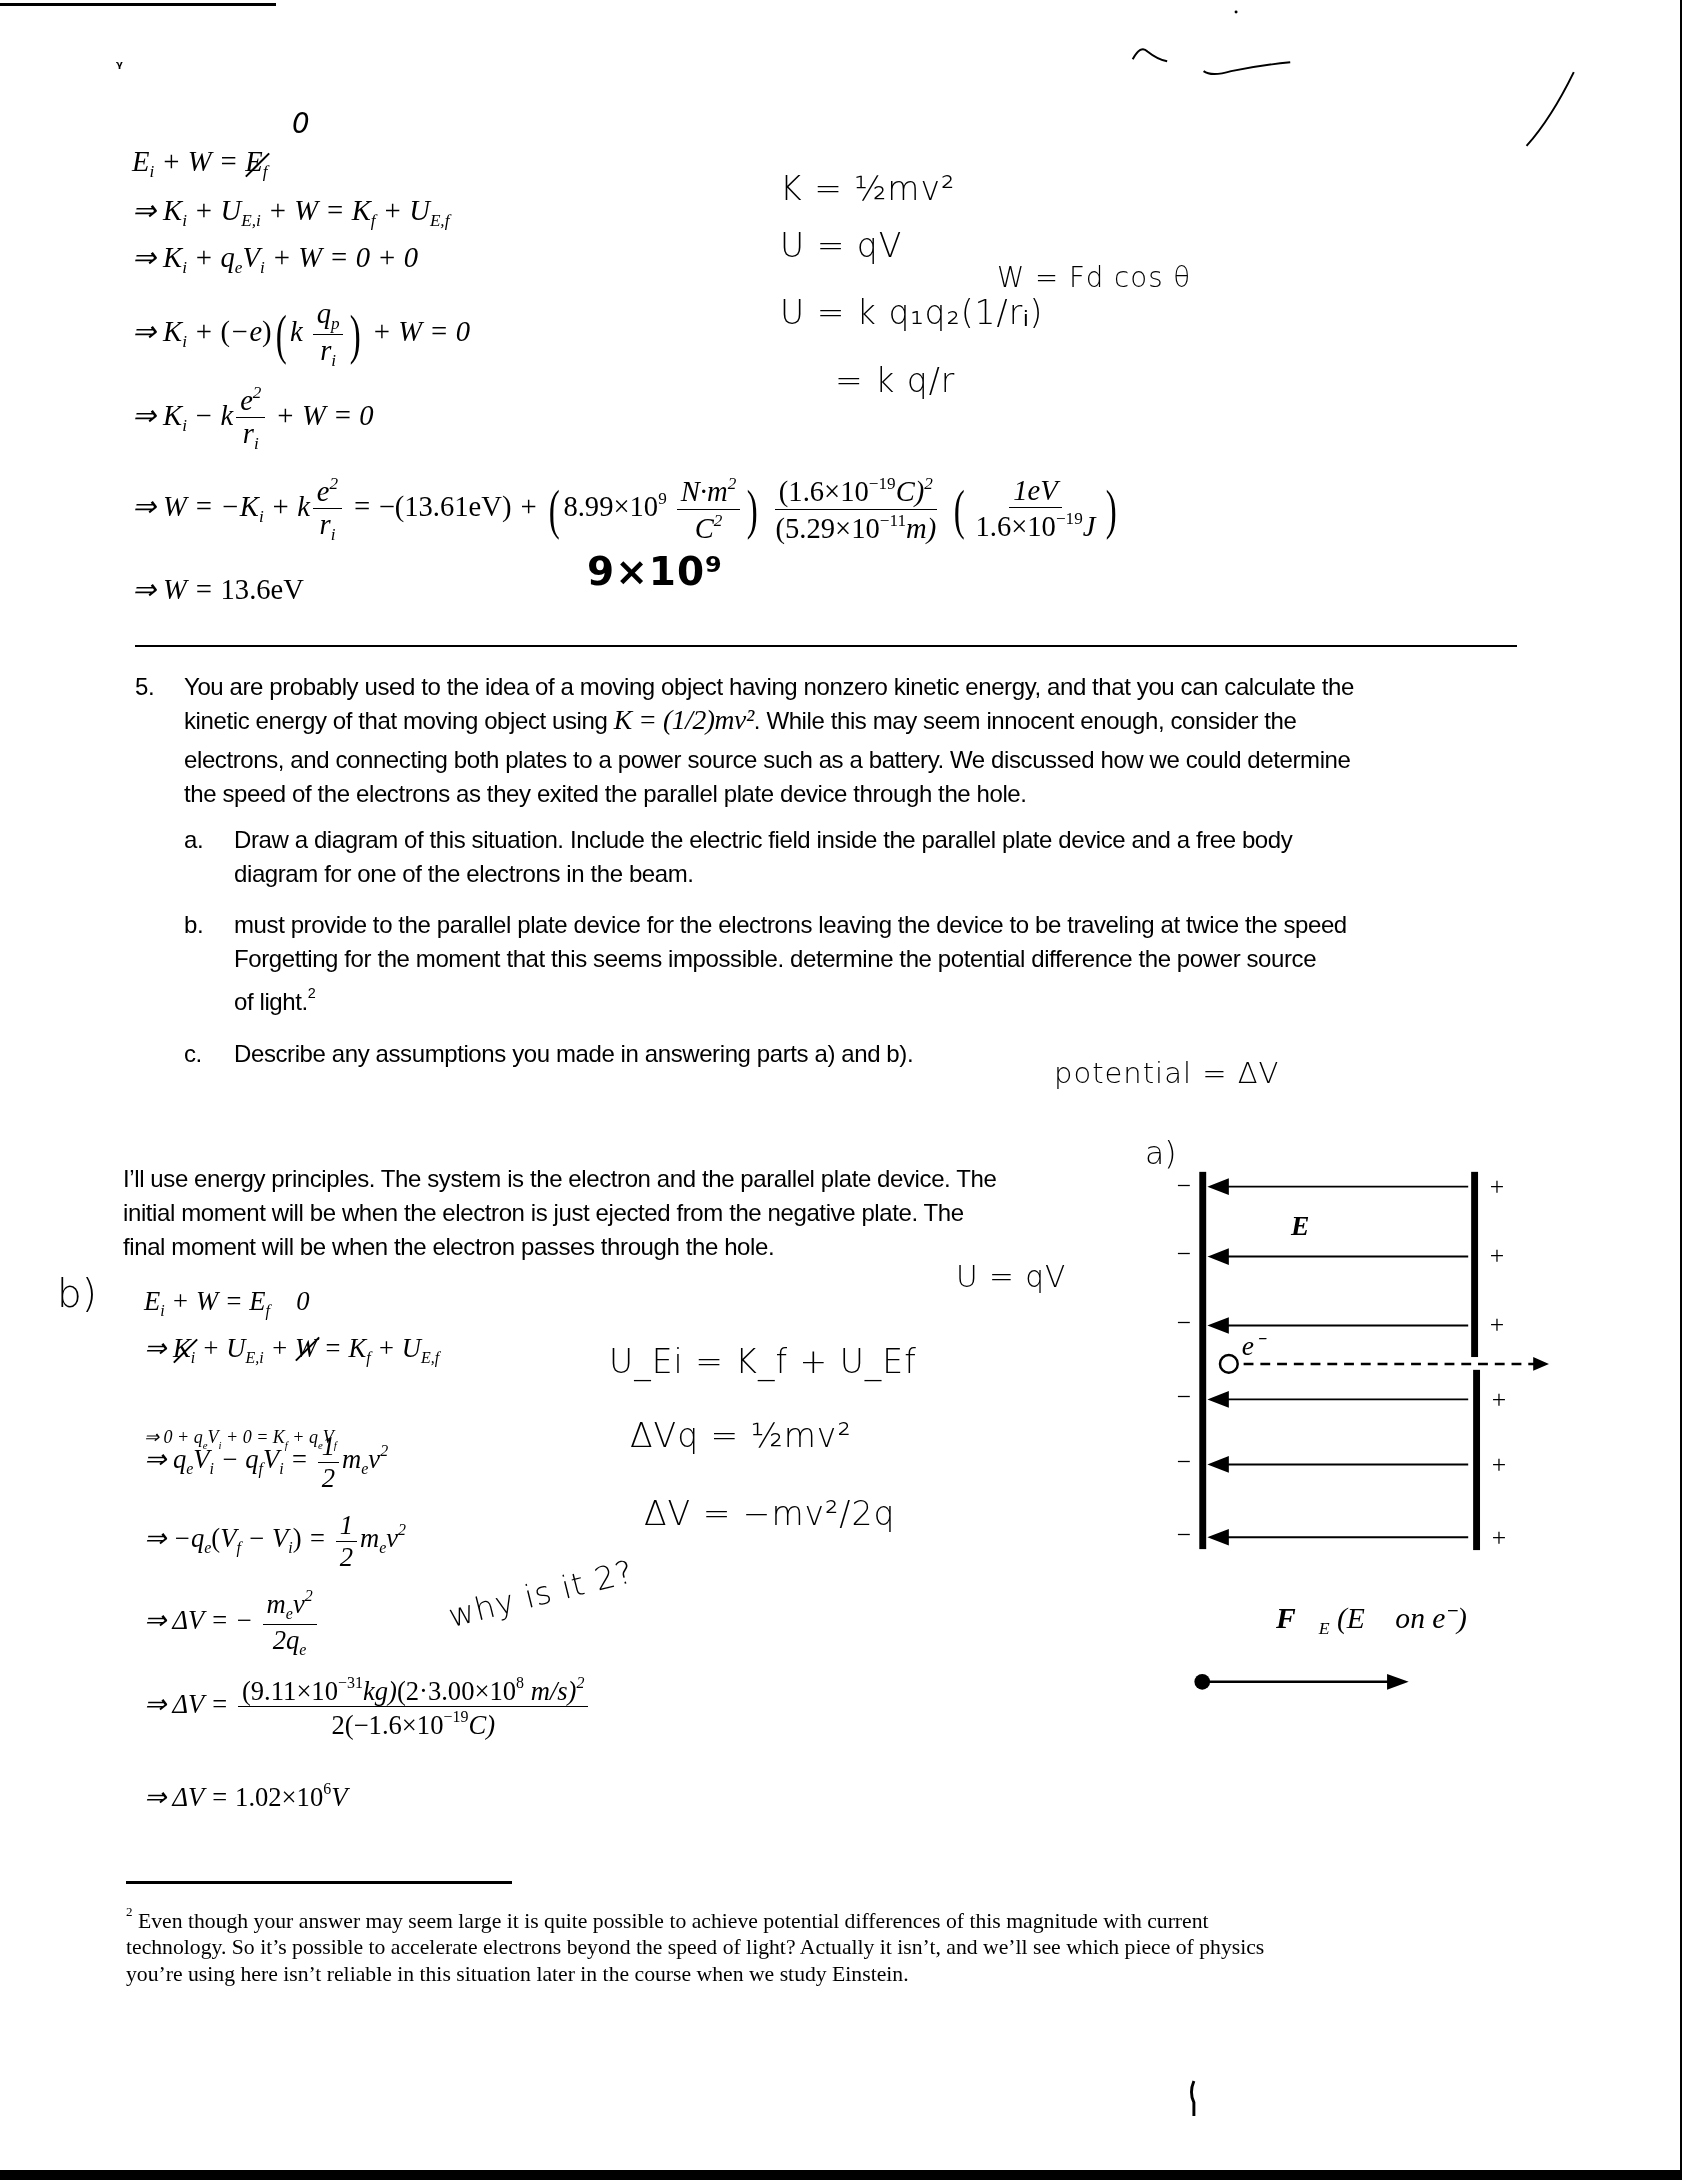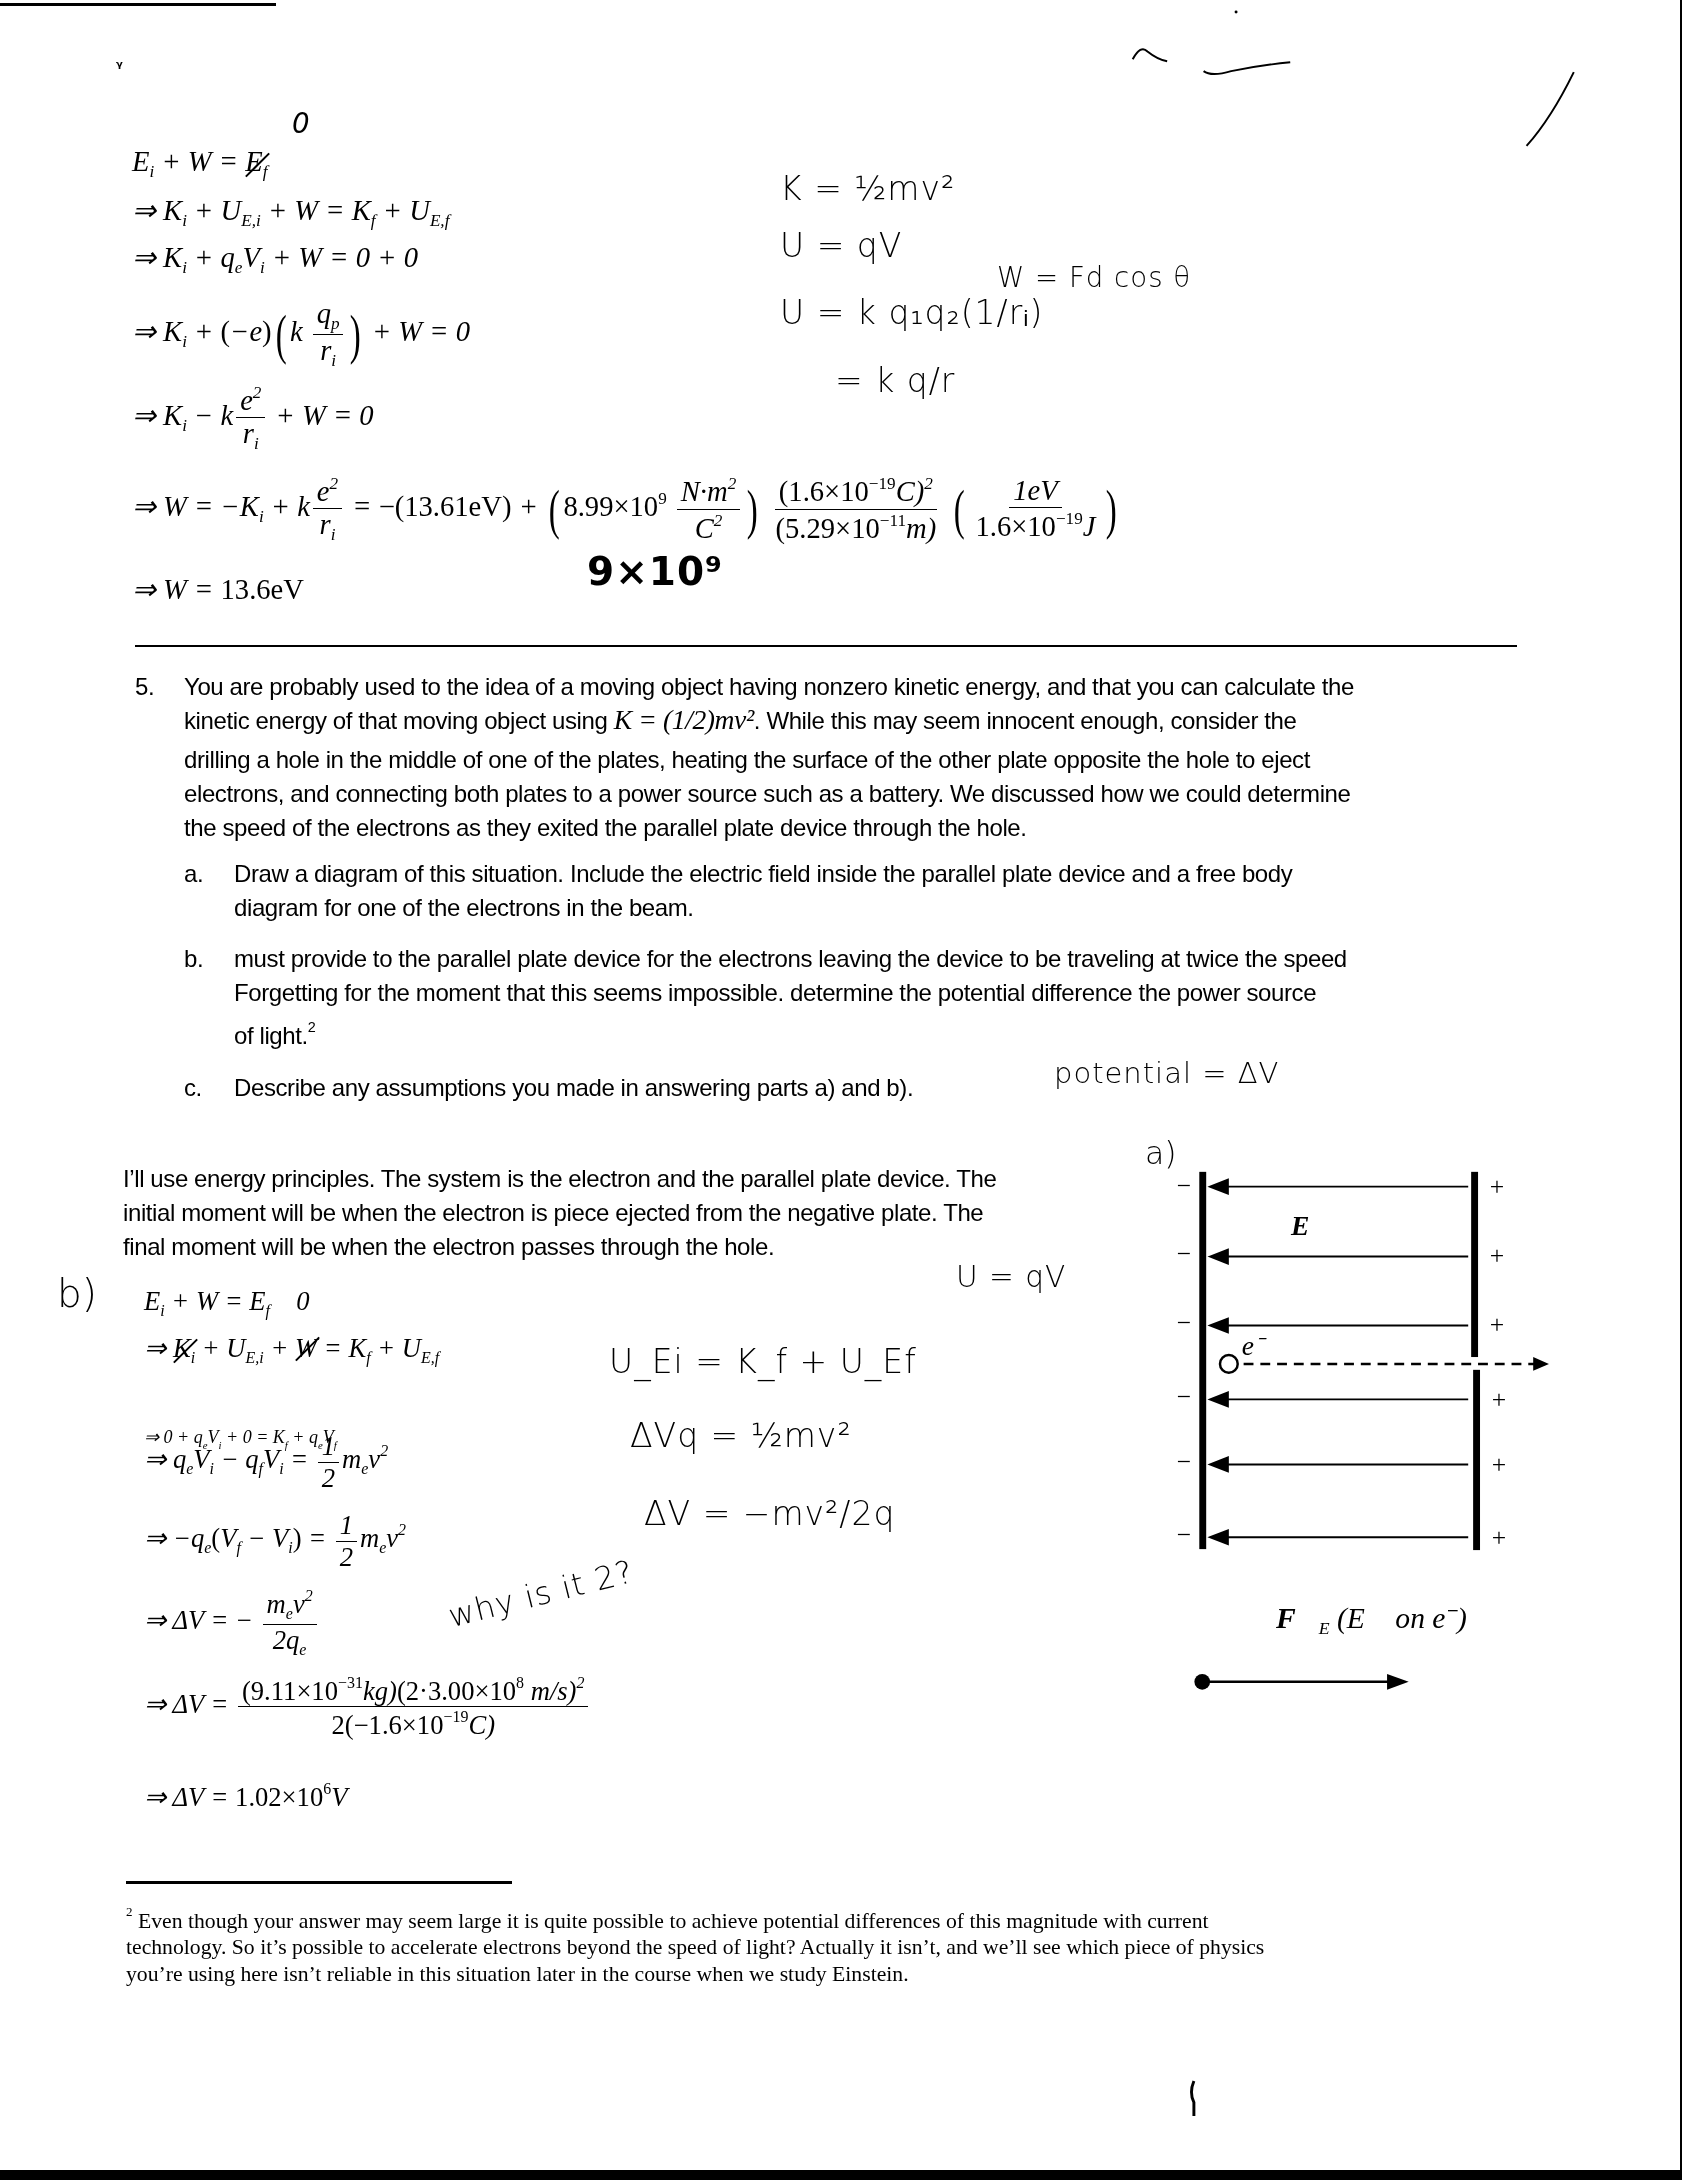--- a/index.html
+++ b/index.html
@@ -86,21 +86,20 @@
   <div class="hr" style="left:135px;top:645px;width:1382px;height:2px;"></div>
 
   <div class="abs body-text" style="left:135px;top:670px;width:1379px;white-space:normal;">
     <div style="position:relative;padding-left:49px;">
       <span style="position:absolute;left:0;top:0;">5.</span>
       <div>You are probably used to the idea of a moving object having nonzero kinetic energy, and that you can calculate the</div>
       <div style="height:39px;">
         <span>kinetic energy of that moving object using</span>
         <span class="eq" style="font-size:27.6px;">K = (1/2)mv²</span><span>. While this may seem innocent enough, consider the</span>
       </div>
-      <div>drilling a hole in the middle of one of the plates, heating the surface of the other plate opposite the hole to eject</div>
       <div>electrons, and connecting both plates to a power source such as a battery.  We discussed how we could determine</div>
       <div>the speed of the electrons as they exited the parallel plate device through the hole.</div>
     </div>
 
     <div style="position:relative;padding-left:99px;margin-top:11.8px;">
       <span style="position:absolute;left:49px;">a.</span>
       <div>Draw a diagram of this situation.  Include the electric field inside the parallel plate device and a free body</div>
       <div>diagram for one of the electrons in the beam.</div>
     </div>
 
@@ -113,21 +112,21 @@
 
     <div style="position:relative;padding-left:99px;margin-top:17.7px;">
       <span style="position:absolute;left:49px;">c.</span>
       <div>Describe any assumptions you made in answering parts a) and b).</div>
     </div>
   </div>
   <div class="abs hand" style="left:1054px;top:1059px;font-size:29px;">potential = ΔV</div>
 
   <div class="abs body-text" style="left:123px;top:1162px;">
     <div>I’ll use energy principles. The system is the electron and the parallel plate device. The</div>
-    <div>initial moment will be when the electron is piece ejected from the negative plate.  The</div>
+    <div>initial moment will be when the electron is just ejected from the negative plate.  The</div>
     <div>final moment will be when the electron passes through the hole.</div>
   </div>
 
   <div class="handmark" style="left:57px;top:1271px;">b)</div>
   <div class="handmark" style="left:1145px;top:1135px;font-size:31.5px;">a)</div>
 
   <div class="abs eq" style="left:144px;top:1288px;font-size:26.6px;">E<sub>i</sub> + W = E<sub>f</sub> <span style="margin-left:19.7px;">0</span></div>
   <div class="abs eq" style="left:144px;top:1335px;font-size:26.6px;">⇒ <span class="strike">K<sub>i</sub></span> + U<sub>E,i</sub> + <span class="strike">W</span> = K<sub>f</sub> + U<sub>E,f</sub></div>
   <div class="abs eq" style="left:144px;top:1428px;font-size:18px;">⇒ 0 + q<sub>e</sub>V<sub>i</sub> + 0 = K<sub>f</sub> + q<sub>e</sub>V<sub>f</sub></div>
   <div class="abs eq" style="left:144px;top:1433px;font-size:26.6px;">⇒ q<sub>e</sub>V<sub>i</sub> − q<sub>f</sub>V<sub>i</sub> = <span class="frac">

